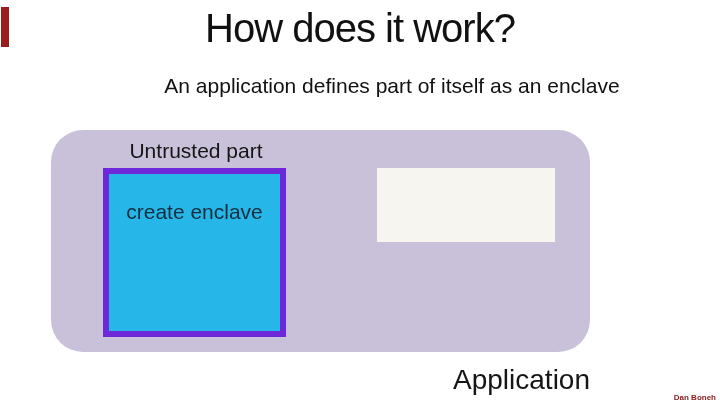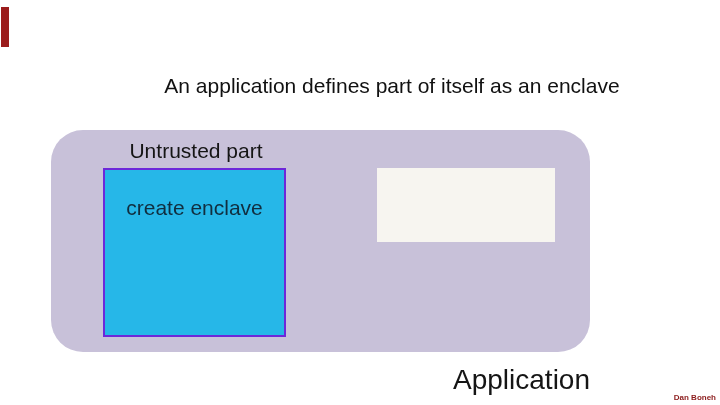--- a/index.html
+++ b/index.html
@@ -27,21 +27,21 @@
     position:absolute;left:51px;top:130px;width:539px;height:222px;border-radius:32px;
   }
   .part-label{
     position:absolute;top:9px;width:180px;
     text-align:center;font-size:21px;color:#151515;
   }
   .label-untrusted{left:55px;}
   .label-enclave{left:324px;}
   .untrusted-box{
     position:absolute;left:52px;top:38px;width:183px;height:169px;
-    box-sizing:border-box;border:2px solid #6d28d9;
+    box-sizing:border-box;border:6px solid #6d28d9;
   }
   .create-enclave{
     position:absolute;left:0;top:26px;width:100%;
     text-align:center;font-size:21px;color:#112e3f;
   }
   .enclave-box{
     position:absolute;left:326px;top:38px;width:178px;height:74px;
   }
   .isolated-memory{
     position:absolute;left:327px;top:118px;width:180px;
@@ -56,20 +56,21 @@
     font-size:8px;font-weight:bold;letter-spacing:0;
   }
 </style>
 </head>
 <body>
 
 <div class="slide">
 
   <div class="accent-bar" style="background-color: rgb(155, 28, 28);"></div>
 
+  <div class="title">How does it work?</div>
 
   <div class="subtitle">An application defines part of itself as an enclave</div>
 
   <div class="app-box" style="background-color: rgb(200, 193, 217);">
 
     <div class="part-label label-untrusted">Untrusted part</div>
 
 
     <div class="untrusted-box" style="background-color: rgb(38, 183, 232);">
       <div class="create-enclave">create enclave</div>

